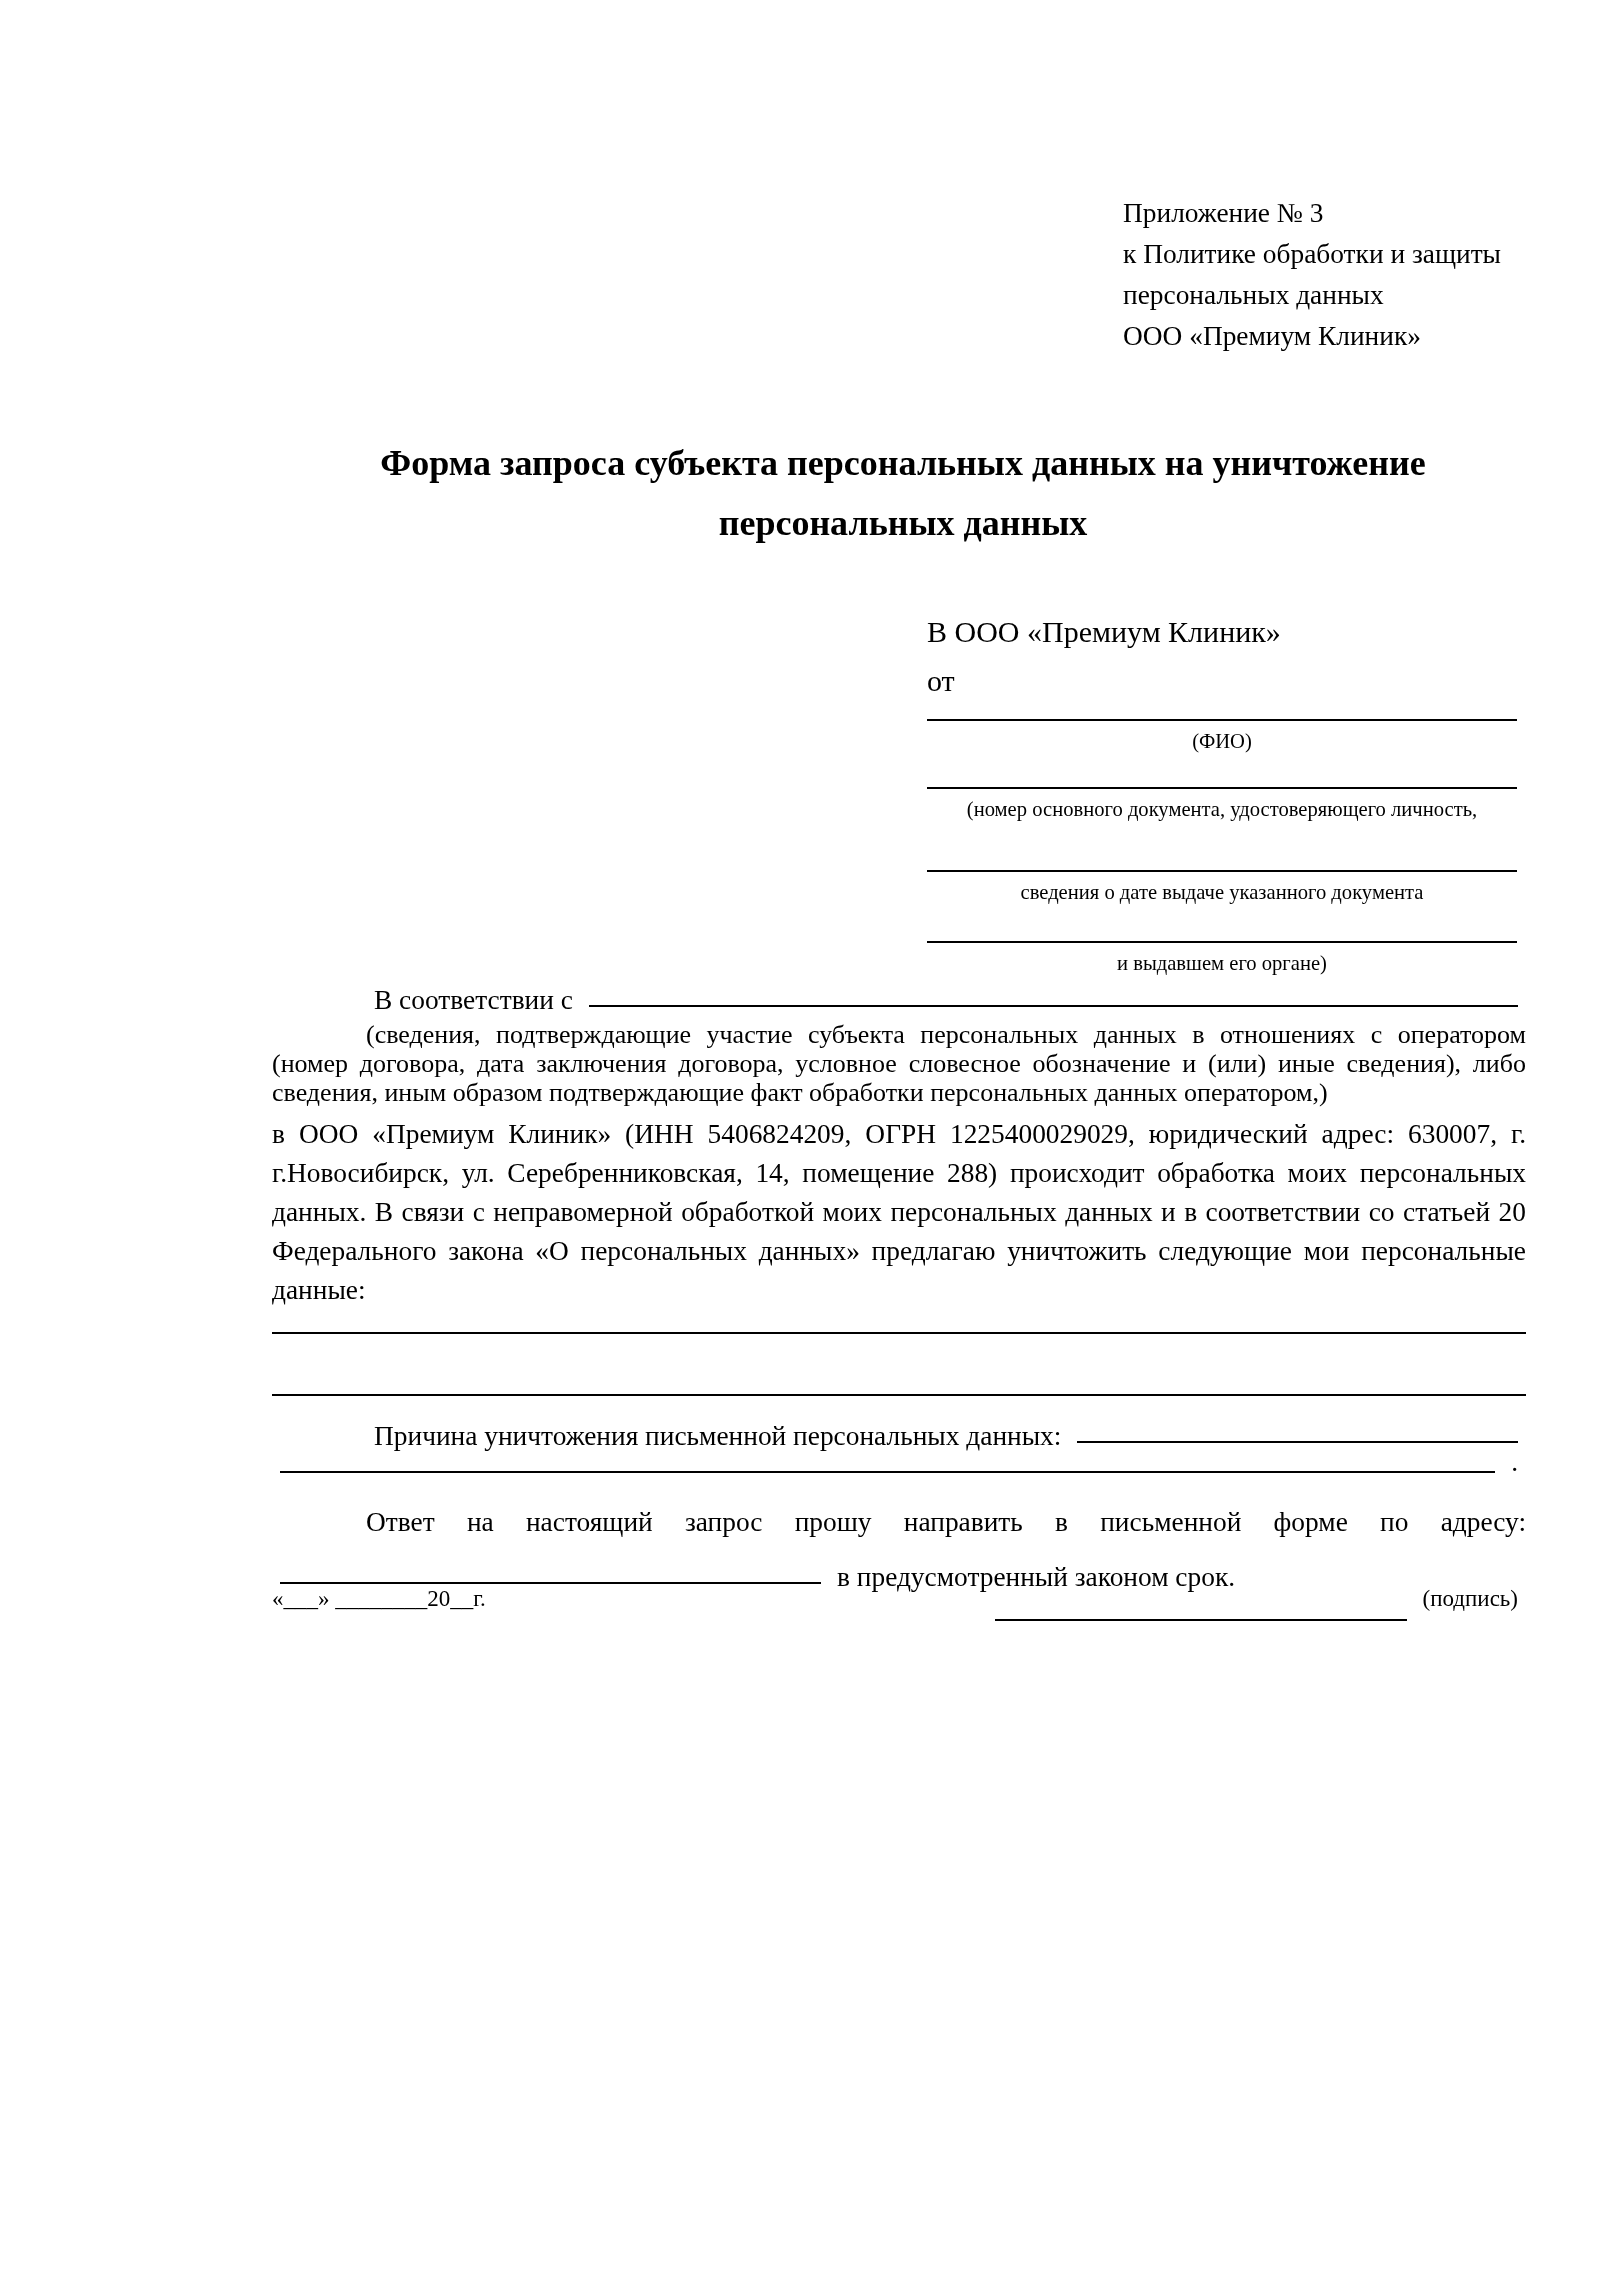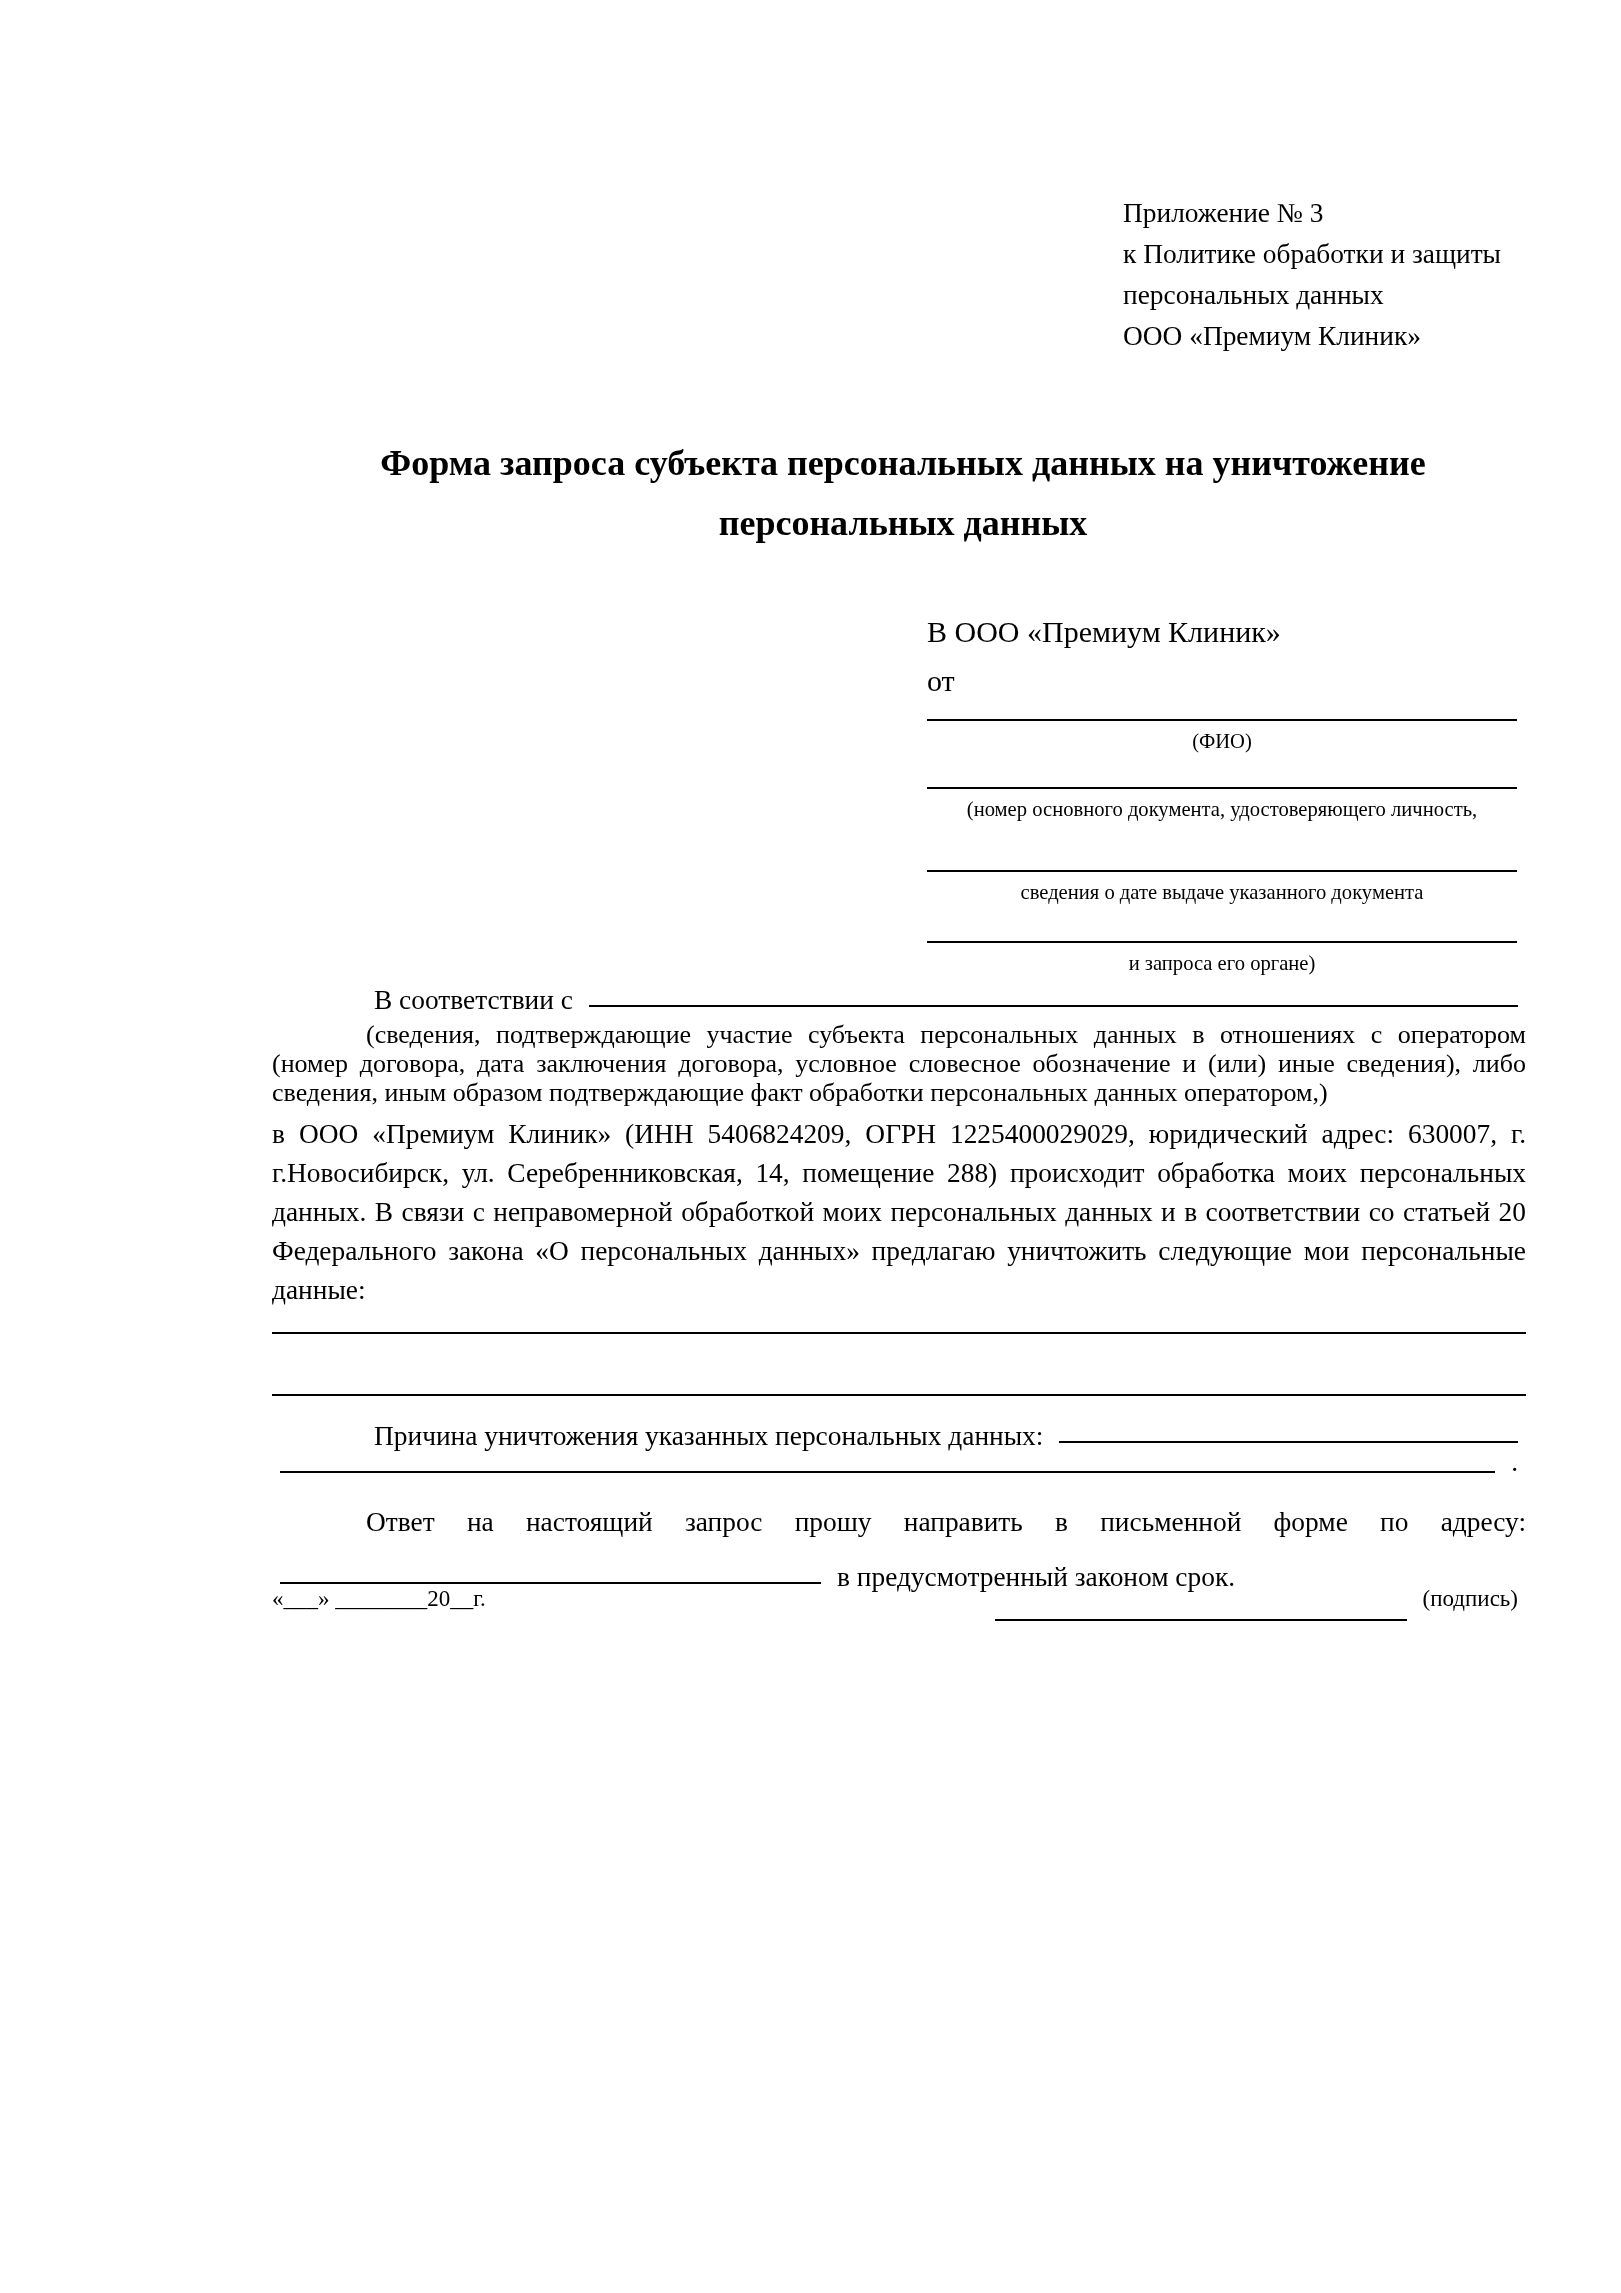--- a/index.html
+++ b/index.html
@@ -92,34 +92,34 @@
   <div class="addr">
     <div>В ООО «Премиум Клиник»</div>
     <div>от</div>
     <div class="blank b1"></div>
     <div class="cap">(ФИО)</div>
     <div class="blank b2"></div>
     <div class="cap">(номер основного документа, удостоверяющего личность,</div>
     <div class="blank b3"></div>
     <div class="cap">сведения о дате выдаче указанного документа</div>
     <div class="blank b4"></div>
-    <div class="cap">и запроса его органе)</div>
+    <div class="cap">и выдавшем его органе)</div>
   </div>
 
   <div class="main">
     <div class="row acc-row">
       <span class="acc-label">В соответствии с</span>
       <span class="fill"></span>
     </div>
     <div class="note">(сведения, подтверждающие участие субъекта персональных данных в отношениях с оператором (номер договора, дата заключения договора, условное словесное обозначение и (или) иные сведения), либо сведения, иным образом подтверждающие факт обработки персональных данных оператором,)</div>
     <div class="para">в ООО «Премиум Клиник» (ИНН 5406824209, ОГРН 1225400029029, юридический адрес: 630007, г. г.Новосибирск, ул. Серебренниковская, 14, помещение 288) происходит обработка моих персональных данных. В связи с неправомерной обработкой моих персональных данных и в соответствии со статьей 20 Федерального закона «О персональных данных» предлагаю уничтожить следующие мои персональные данные:</div>
     <div class="blankline bl1"></div>
     <div class="blankline bl2"></div>
     <div class="row reason-row">
-      <span class="reason-label">Причина уничтожения указанных персональных данных:</span>
+      <span class="reason-label">Причина уничтожения письменной персональных данных:</span>
       <span class="fill"></span>
     </div>
     <div class="row dot-row">
       <span class="fill"></span>
       <span class="dot">.</span>
     </div>
     <div class="response">Ответ на настоящий запрос прошу направить в письменной форме по адресу:</div>
     <div class="row tail-row">
       <span class="fill-fixed"></span>
       <span class="tail-text">в предусмотренный законом срок.</span>

